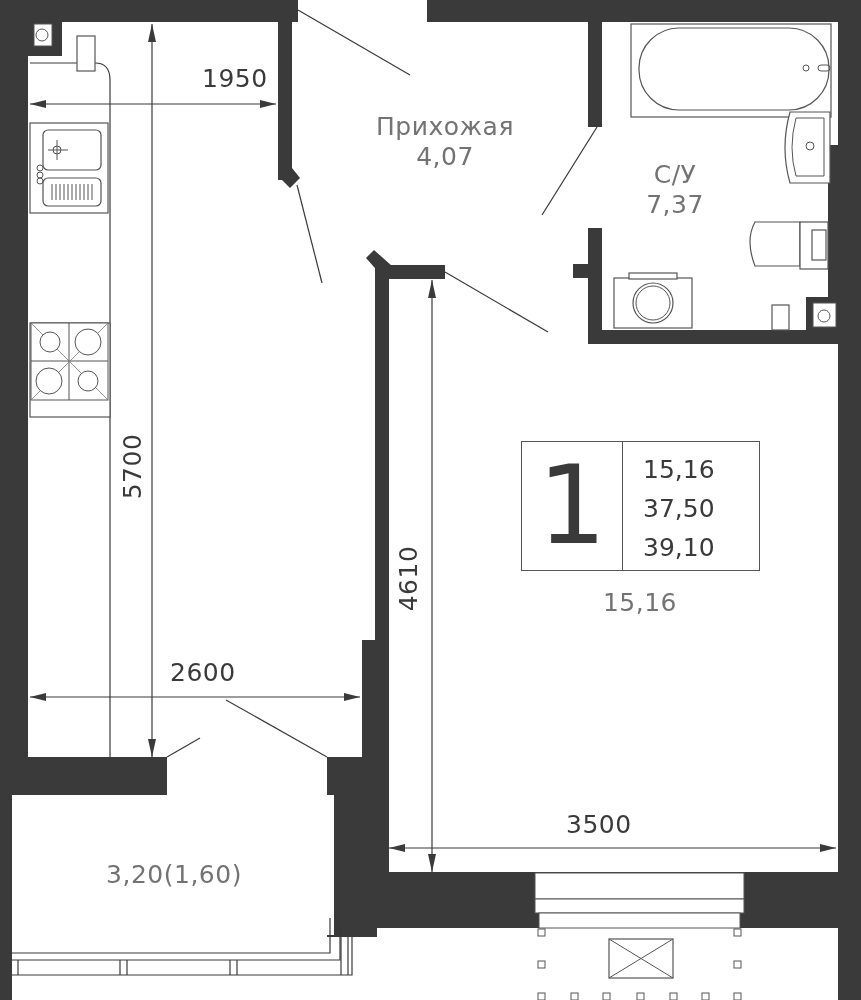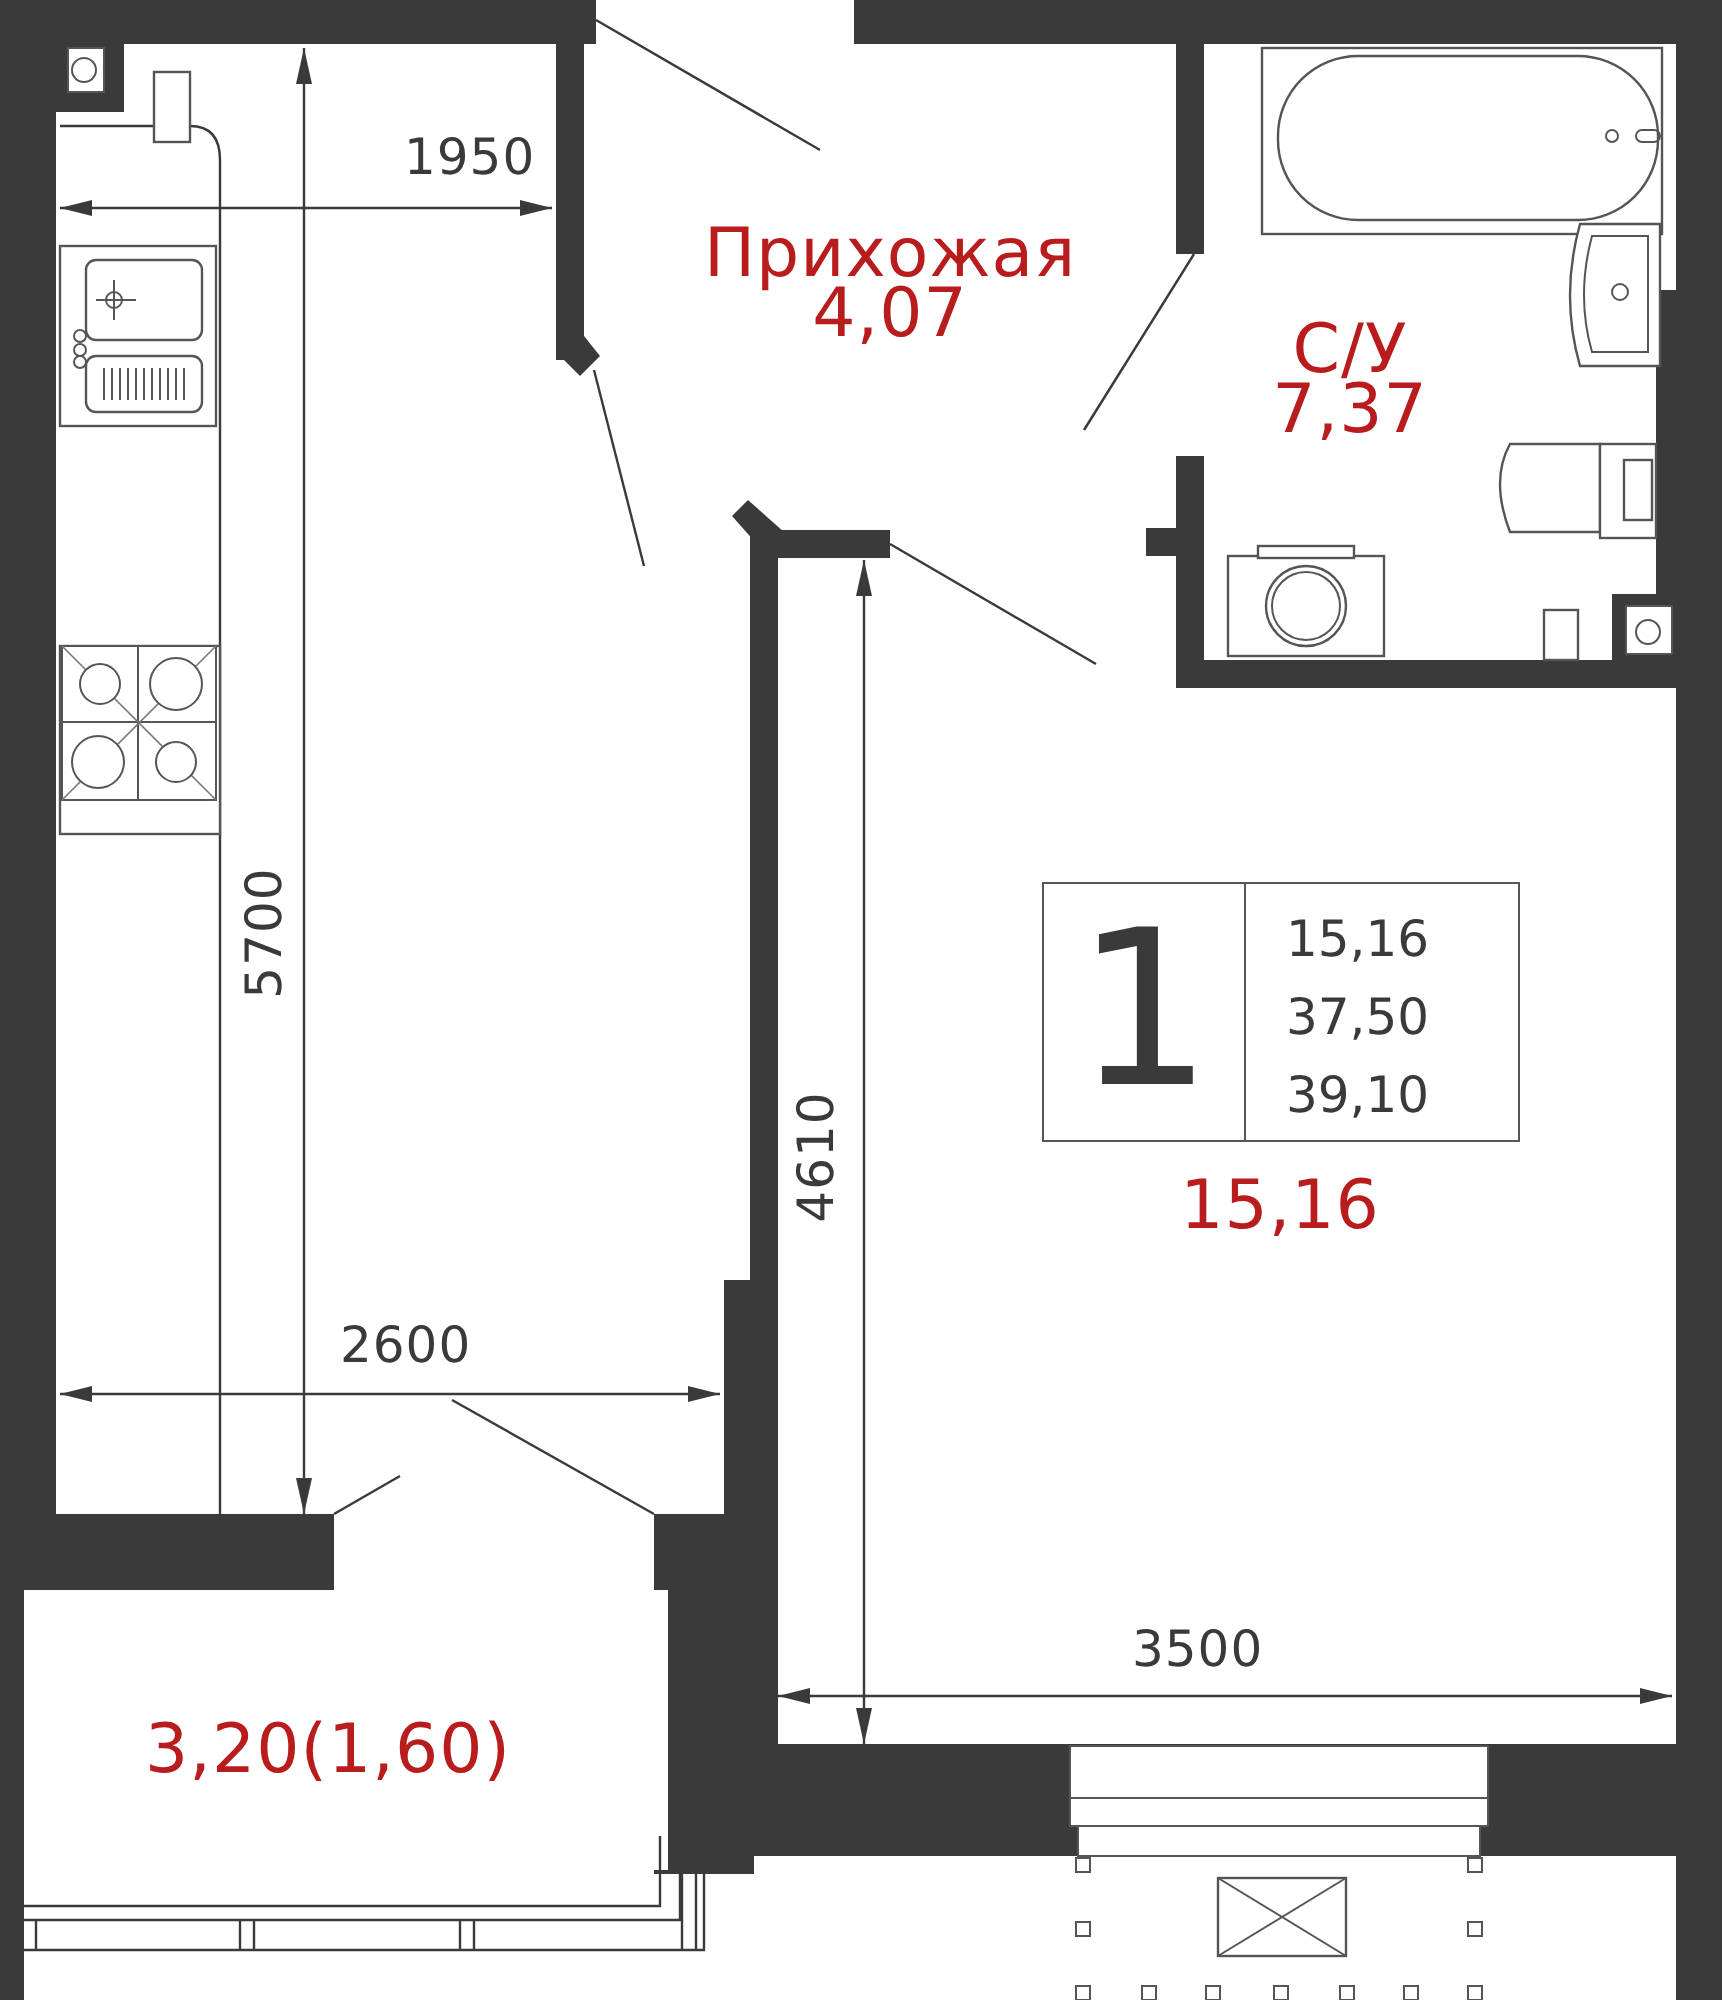--- a/index.html
+++ b/index.html
@@ -4,22 +4,22 @@
   <style>
     html, body { margin: 0; padding: 0; background: #ffffff; }
     body { width: 861px; height: 1000px; position: relative; overflow: hidden;
            font-family: "DejaVu Sans", "Liberation Sans", sans-serif; color: #3a3a3a; }
     #plan { position: absolute; left: 0; top: 0; width: 861px; height: 1000px; }
     .wall { fill: #3a3a3a; }
     .thin { stroke: #3a3a3a; stroke-width: 1.2; fill: none; }
     .fix  { stroke: #555; stroke-width: 1.2; fill: #fff; }
     .dim  { stroke: #3a3a3a; stroke-width: 1.2; fill: none; }
     .arrow { fill: #3a3a3a; }
-    .lbl { position: absolute; text-align: center; color: #b91c1c; white-space: nowrap;
-           font-size: 34px; line-height: 30px; letter-spacing: 0.5px; }
+    .lbl { position: absolute; text-align: center; color: #737373; white-space: nowrap;
+           font-size: 25px; line-height: 30px; letter-spacing: 0.5px; }
     .dimtxt { position: absolute; font-size: 25px; color: #3a3a3a; white-space: nowrap; letter-spacing: 0.5px; }
     .rot { transform: rotate(-90deg); transform-origin: center center; }
     .summary { position: absolute; left: 521px; top: 441px; width: 237px; height: 128px;
                border: 1px solid #555; display: flex; }
     .summary .rooms { width: 100px; border-right: 1px solid #555; font-size: 108px; line-height: 128px;
                       text-align: center; color: #3a3a3a; }
     .summary .areas { flex: 1; padding: 8px 0 0 20px; font-size: 25px; line-height: 39px; }
   </style>
 </head>
 <body>
@@ -204,21 +204,21 @@
 </div>
 <div class="lbl" style="left:620px; top:160px; width:110px;">
   <div>С/У</div>
   <div>7,37</div>
 </div>
 <div class="lbl" style="left:190px; top:378px; width:140px;">
 </div>
 <div class="lbl" style="left:490px; top:588px; width:300px;">
   <div>15,16</div>
 </div>
-<div class="lbl" style="left:54px; top:860px; width:220px;">
+<div class="lbl" style="left:64px; top:860px; width:220px;">
   <div>3,20(1,60)</div>
 </div>
 
 <div class="dimtxt" style="left:170px; top:64px;margin-left:32px;">1950</div>
 <div class="dimtxt rot" style="left:92px; top:452px; width:80px; text-align:center;">5700</div>
 <div class="dimtxt" style="left:170px; top:658px;">2600</div>
 <div class="dimtxt rot" style="left:368px; top:564px; width:80px; text-align:center;">4610</div>
 <div class="dimtxt" style="left:566px; top:810px;">3500</div>
 
 <div class="summary">

